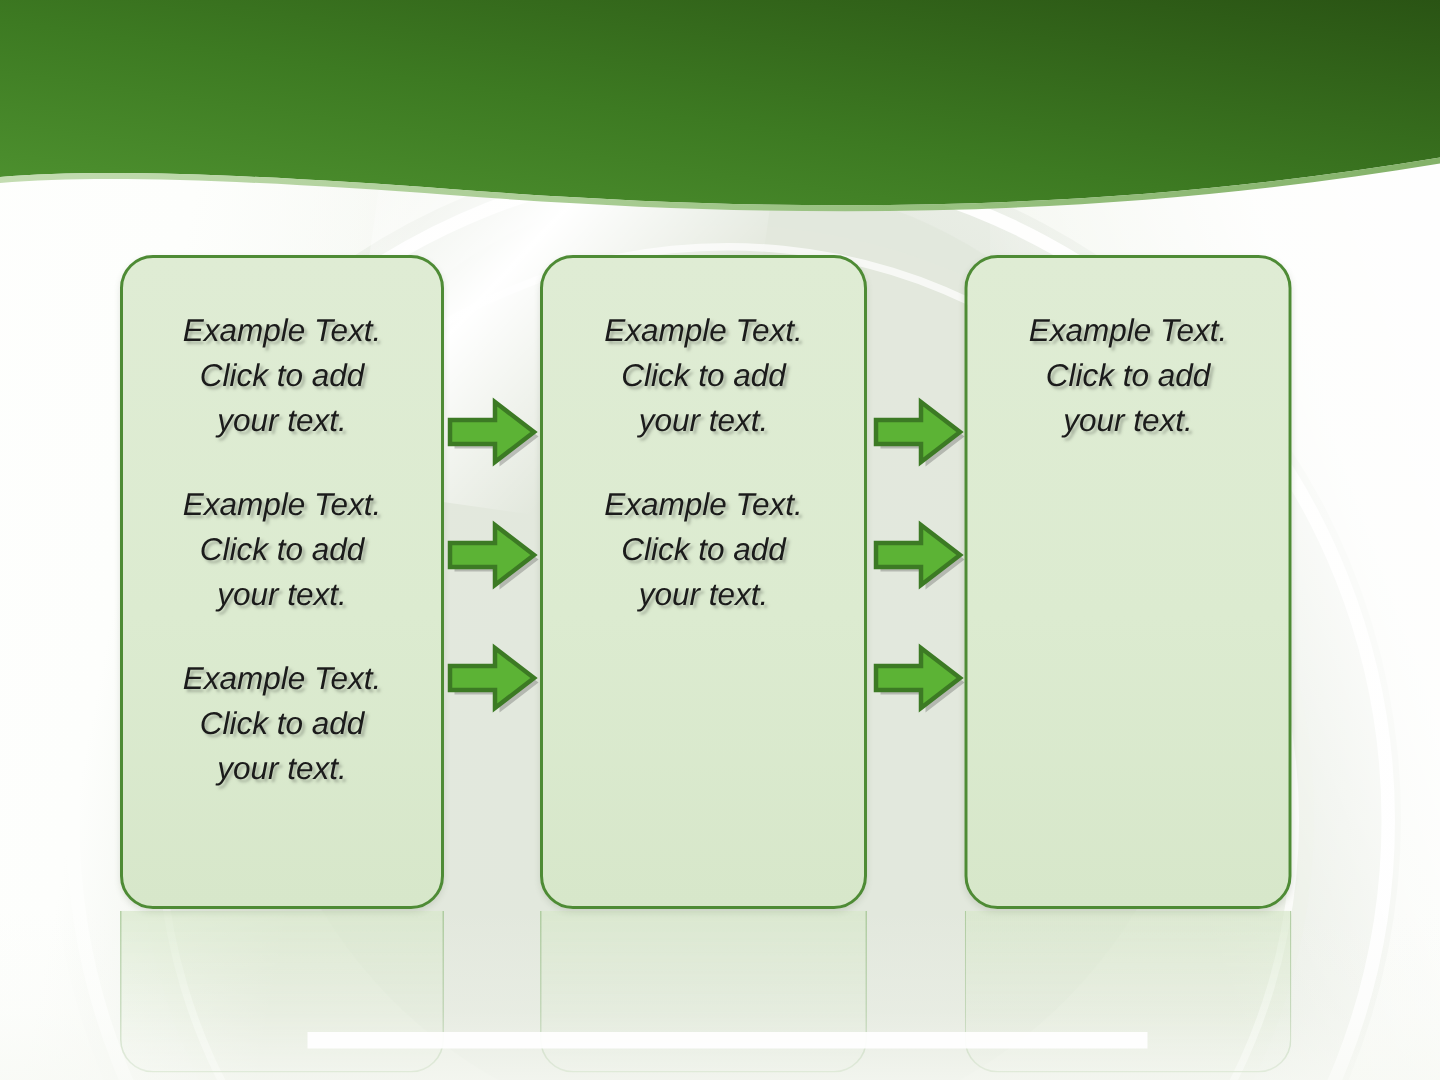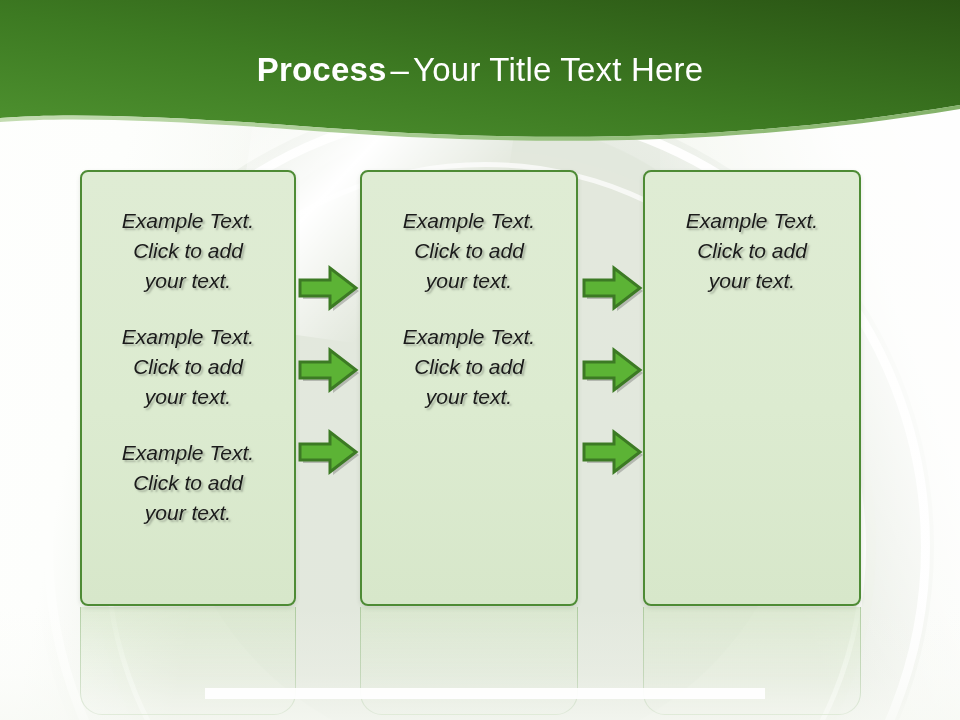--- a/index.html
+++ b/index.html
@@ -127,21 +127,21 @@
   .header-title .t-dash   { font-weight: 400; padding: 0 4px; }
   .header-title .t-rest   { font-weight: 400; }
 
   
   .boxes-layer { position: absolute; inset: 0; }
 
   .pbox {
     position: absolute;
     box-sizing: border-box;
     border: 2px solid #4e8b35;
-    border-radius: 8px;
+    border-radius: 22px;
     background: linear-gradient(180deg, #dfecd4 0%, #dcebd0 55%, #d7e7ca 100%);
     box-shadow: 0 2px 4px rgba(80,100,70,.16);
     overflow: hidden;
   }
 
   .pbox-inner {
     position: absolute;
     left: 0;
     right: 0;
     top: 34px;
@@ -227,23 +227,20 @@
         </linearGradient>
         <linearGradient id="hdrEdge" x1="0" y1="0" x2="1" y2="0">
           <stop offset="0%" stop-color="#b9d6a4"></stop>
           <stop offset="55%" stop-color="#8fbd74"></stop>
           <stop offset="100%" stop-color="#6ea44f"></stop>
         </linearGradient>
       </defs>
       <path d="M0,0 H960 V105 C760,138 560,146 300,126 C180,117 70,112 0,118 Z" fill="url(#hdrGrad)"></path>
       <path d="M0,118 C70,112 180,117 300,126 C560,146 760,138 960,105 L960,109 C760,142 560,150 300,130 C180,121 70,116 0,122 Z" fill="url(#hdrEdge)" opacity=".85"></path>
     </svg>
-    <div class="header-title">
-      <span class="t-strong">Process</span><span class="t-dash">–</span><span class="t-rest">Your Title Text Here</span>
-    </div>
   </div>
 
   <div class="reflect-layer">
     <div class="rbox" style="left:80px;width:216px;"></div>
     <div class="rbox" style="left:360px;width:218px;"></div>
     <div class="rbox" style="left:643px;width:218px;"></div>
     <div class="reflect-fade"></div>
   </div>
   <div class="bottom-bar"></div>
 

